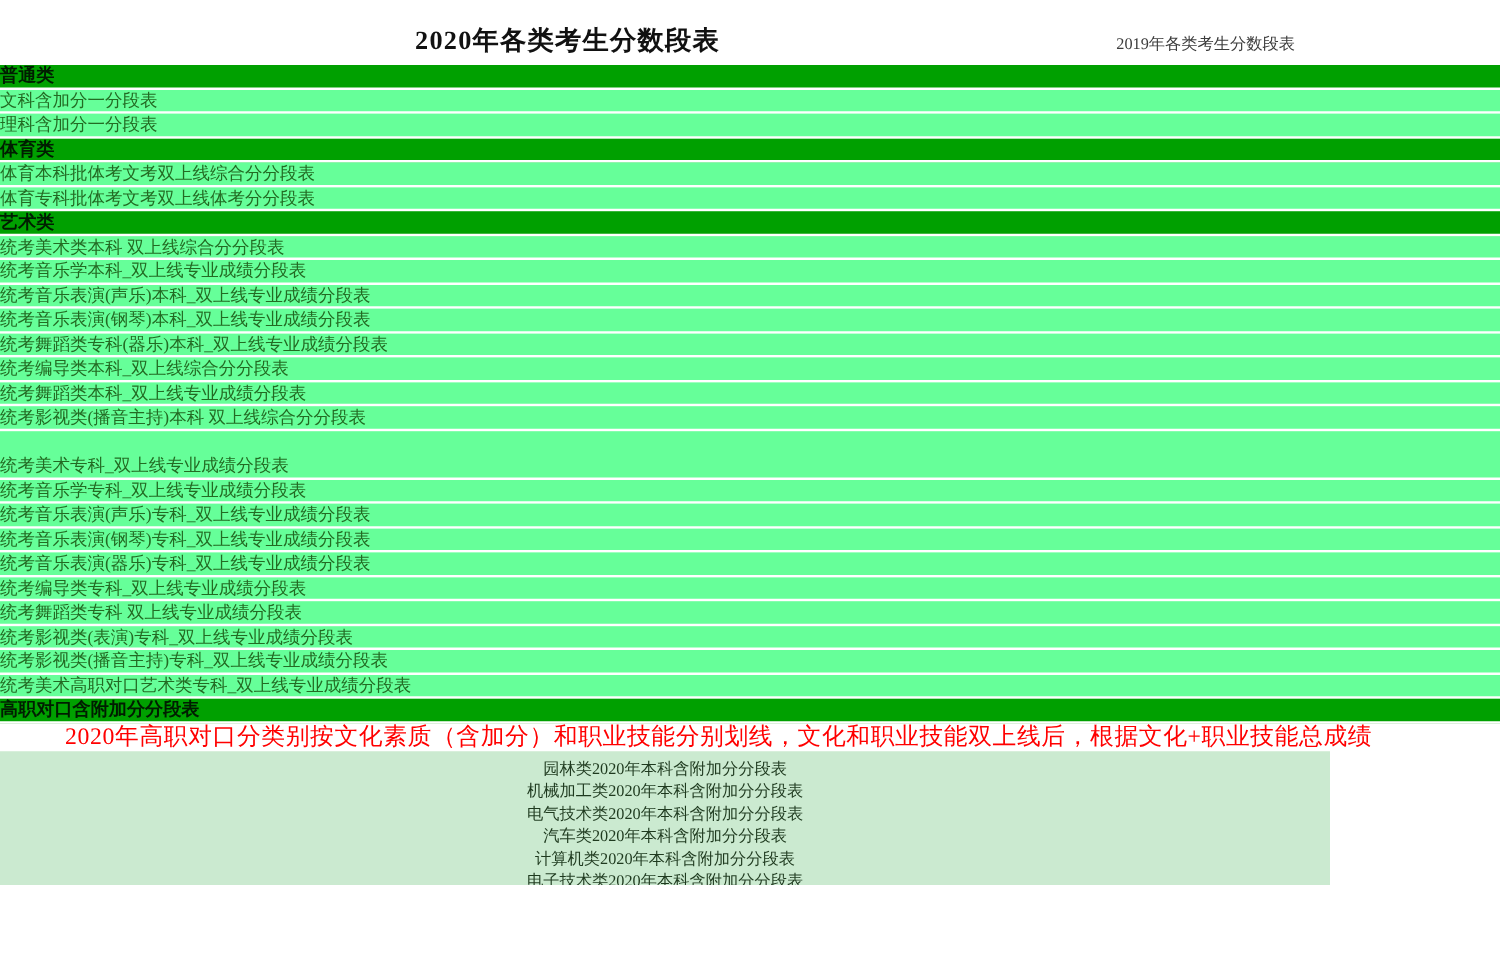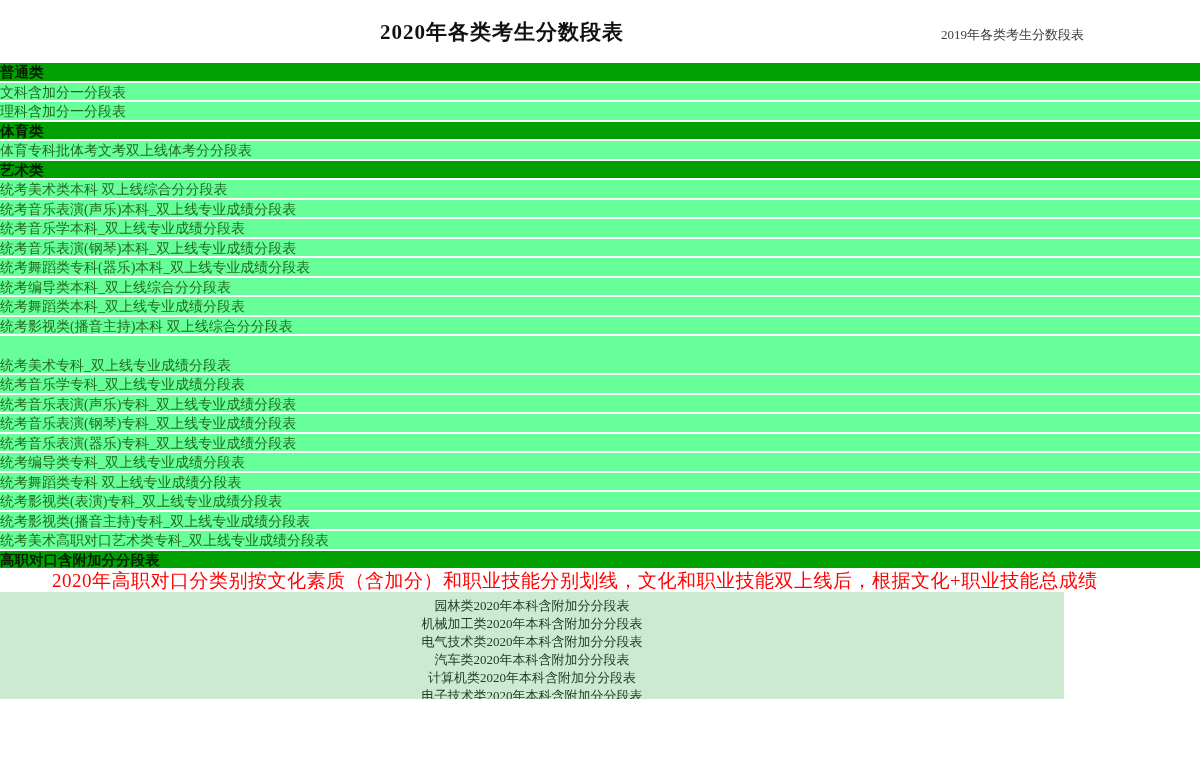--- a/index.html
+++ b/index.html
@@ -2,21 +2,21 @@
 <html><head>
 <meta charset="utf-8">
 <style>
   * { margin: 0; padding: 0; box-sizing: border-box; }
   html, body { width: 1200px; height: 783px; overflow: hidden; background: #ffffff; }
   body { font-family: "Liberation Serif", serif; }
 
   .page { position: relative; width: 1200px; height: 783px; background: #ffffff; overflow: hidden; }
 
   
-  .top-bar { position: relative; height: 63px; background: #ffffff; margin-left: 48px; }
+  .top-bar { position: relative; height: 52px; background: #ffffff; }
   .main-title {
     position: absolute; left: 332px; top: 18px;
     font-size: 21px; font-weight: bold; color: #111111;
     letter-spacing: 1px; white-space: nowrap;
   }
   .alt-link {
     position: absolute; left: 893px; top: 26px;
     font-size: 13px; color: #3c3c3c; cursor: pointer; white-space: nowrap;
   }
 
@@ -61,26 +61,27 @@
   <div class="top-bar">
     <div class="main-title">2020年各类考生分数段表</div>
     <div class="alt-link">2019年各类考生分数段表</div>
   </div>
 
   <div class="band header">普通类</div>
   <div class="band light">文科含加分一分段表</div>
   <div class="band light">理科含加分一分段表</div>
 
   <div class="band header">体育类</div>
+  <div class="band light">体育本科批体考文考双上线综合分分段表</div>
   <div class="band light">体育专科批体考文考双上线体考分分段表</div>
 
   <div class="band header">艺术类</div>
   <div class="band light">统考美术类本科 双上线综合分分段表</div>
+  <div class="band light">统考音乐学本科_双上线专业成绩分段表</div>
   <div class="band light">统考音乐表演(声乐)本科_双上线专业成绩分段表</div>
-  <div class="band light">统考音乐学本科_双上线专业成绩分段表</div>
   <div class="band light">统考音乐表演(钢琴)本科_双上线专业成绩分段表</div>
   <div class="band light">统考舞蹈类专科(器乐)本科_双上线专业成绩分段表</div>
   <div class="band light">统考编导类本科_双上线综合分分段表</div>
   <div class="band light">统考舞蹈类本科_双上线专业成绩分段表</div>
   <div class="band light">统考影视类(播音主持)本科 双上线综合分分段表</div>
   <div class="band light no-divider"></div>
   <div class="band light">统考美术专科_双上线专业成绩分段表</div>
   <div class="band light">统考音乐学专科_双上线专业成绩分段表</div>
   <div class="band light">统考音乐表演(声乐)专科_双上线专业成绩分段表</div>
   <div class="band light">统考音乐表演(钢琴)专科_双上线专业成绩分段表</div>

